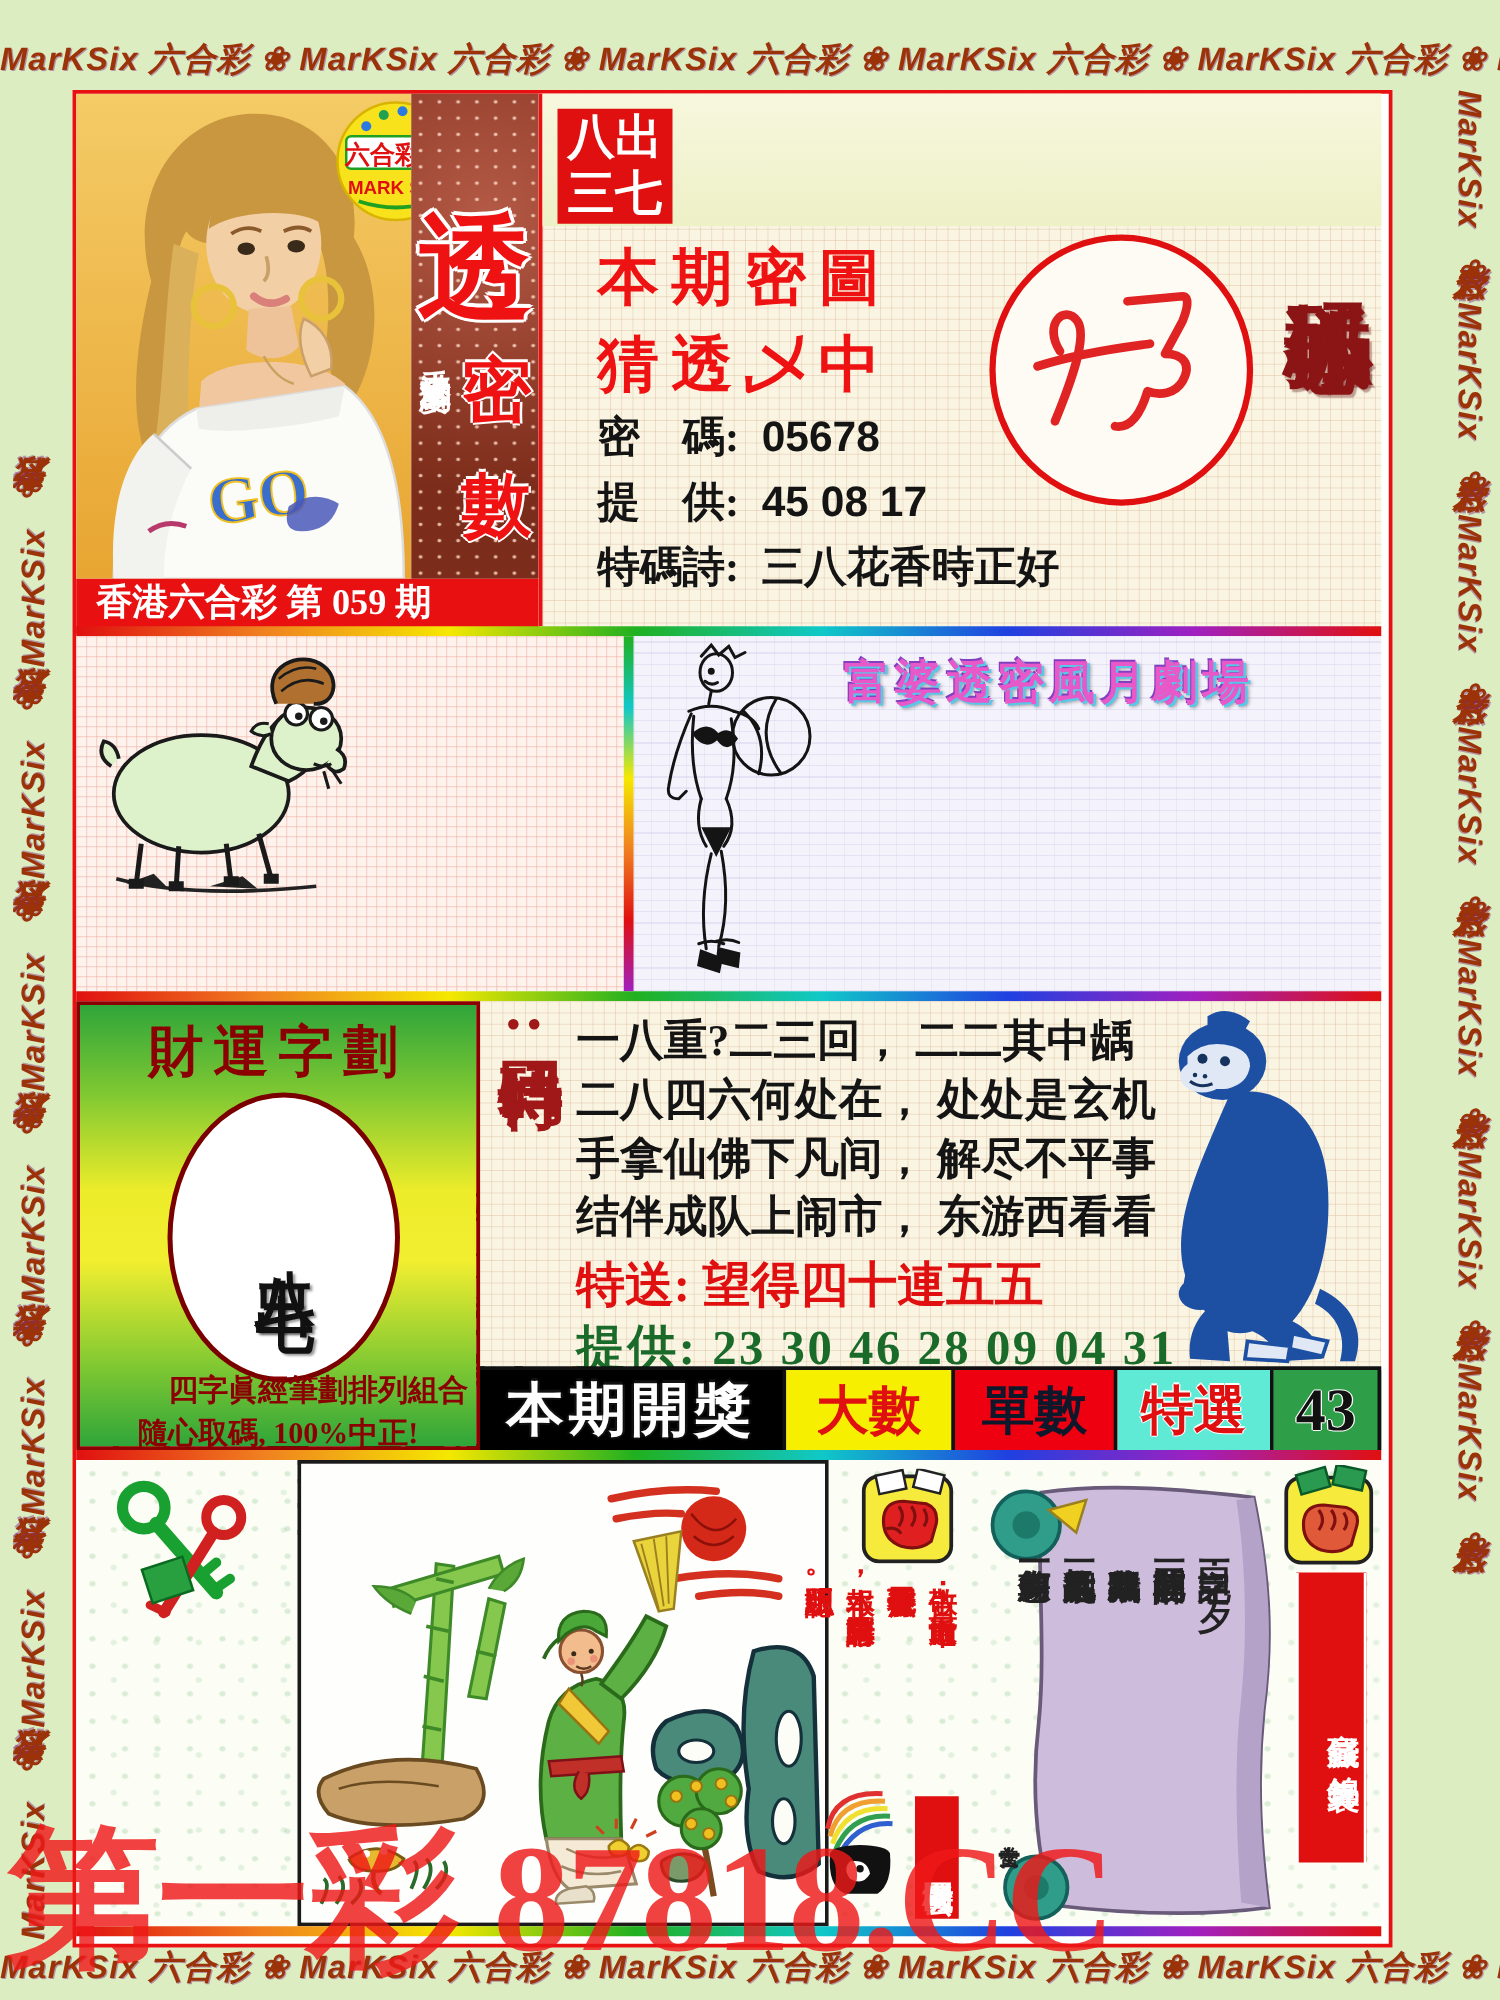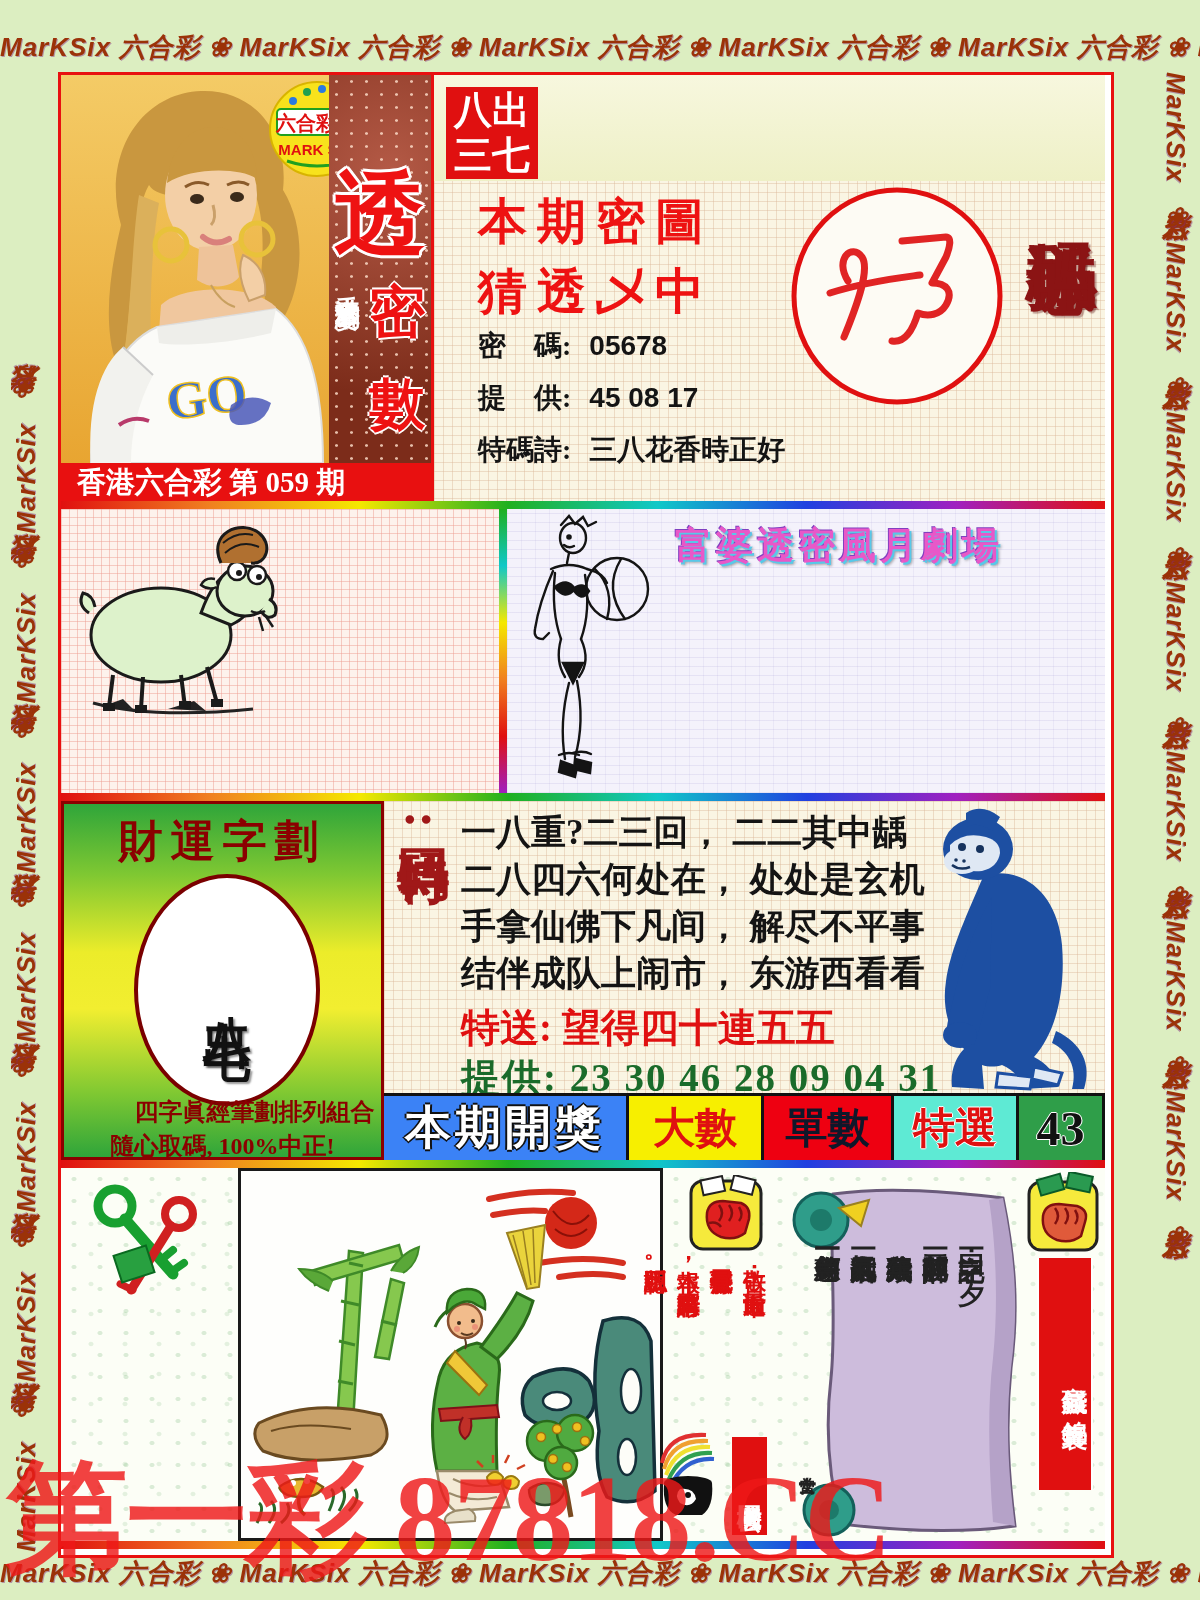--- a/index.html
+++ b/index.html
@@ -59,21 +59,21 @@
     color:#fff;font-size:25px;font-weight:bold;font-family:"Liberation Serif",serif;letter-spacing:3px;}
   
   .secret{left:370px;top:0;width:674px;height:426px;border-left:3px solid #e81010;box-sizing:border-box;}
   .pale-strip{left:0;top:0;width:671px;height:106px;background:linear-gradient(180deg,#f7f7de,#eef0c6);}
   .stamp{left:12px;top:12px;width:92px;height:92px;background:#e01010;color:#fff;
     font-size:38px;font-weight:bold;line-height:45px;text-align:center;
     word-break:break-all;padding:1px 6px;box-sizing:border-box;font-family:"Liberation Serif",serif;}
   .secret-main{left:0;top:106px;width:671px;height:320px;}
   .secret-title{position:absolute;left:44px;color:#ee1212;font-size:49px;font-weight:900;
     font-family:"Liberation Serif",serif;letter-spacing:10px;}
-  .secret-row{position:absolute;left:44px;font-size:28px;font-weight:bold;color:#141414;
+  .secret-row{position:absolute;left:44px;font-size:34px;font-weight:bold;color:#141414;
     font-family:"Liberation Serif",serif;white-space:nowrap;}
   .secret-row .val{margin-left:18px;font-family:"Liberation Sans",sans-serif;font-weight:bold;}
   .slogan-col{left:588px;top:112px;width:80px;height:306px;writing-mode:vertical-rl;
     font-size:70px;line-height:80px;font-weight:900;color:#8b1414;
     font-family:"Liberation Serif",serif;text-shadow:2px 2px 1px rgba(90,10,10,.35);}
   
   .goat-panel{left:0;top:434px;width:438px;height:284px;}
   .tag-v{left:8px;top:566px;width:42px;height:86px;writing-mode:vertical-rl;color:#e01010;
     font-size:35px;font-weight:900;font-family:"Liberation Serif",serif;}
   .num-circle{left:16px;top:640px;width:66px;height:66px;border-radius:50%;
@@ -113,21 +113,21 @@
     color:#141414;font-family:"Liberation Serif",serif;white-space:nowrap;}
   .poem-special{left:400px;top:926px;font-size:39px;font-weight:900;color:#e01010;white-space:nowrap;
     font-family:"Liberation Serif",serif;}
   .poem-provide{left:400px;top:976px;font-size:39px;font-weight:900;color:#1a6b2a;white-space:nowrap;
     font-family:"Liberation Serif",serif;letter-spacing:2px;}
   
   .result-bar{left:323px;top:1018px;width:721px;height:67px;display:flex;border-top:3px solid #111;box-sizing:border-box;}
   .result-bar .cell{height:100%;border-right:3px solid #111;box-sizing:border-box;
     display:flex;align-items:center;justify-content:center;font-weight:900;
     font-family:"Liberation Serif",serif;white-space:nowrap;}
-  .cell-open{width:245px;background:#3b82f6;color:#fff;font-size:46px;letter-spacing:4px;
+  .cell-open{width:245px;background:#000000;color:#fff;font-size:46px;letter-spacing:4px;
     text-shadow:-2px 0 0 #111,2px 0 0 #111,0 -2px 0 #111,0 2px 0 #111;}
   .cell-big{width:135px;background:#f7ef00;color:#e01010;font-size:42px;}
   .cell-single{width:130px;background:#ee0011;color:#0f172a;font-size:42px;}
   .cell-special{width:125px;background:#5eead4;color:#e01010;font-size:42px;
     text-shadow:-1px 0 0 #fff,1px 0 0 #fff,0 -1px 0 #fff,0 1px 0 #fff;}
   .cell-num{width:86px;background:#2f9e49;color:#111;font-size:48px;border-right:none;
     text-shadow:-1px 0 0 #fff,1px 0 0 #fff,0 -1px 0 #fff,0 1px 0 #fff;}
   
   .treasure{left:0;top:1093px;width:177px;height:373px;}
   .painting{left:177px;top:1093px;width:425px;height:373px;background:#fefefc;

